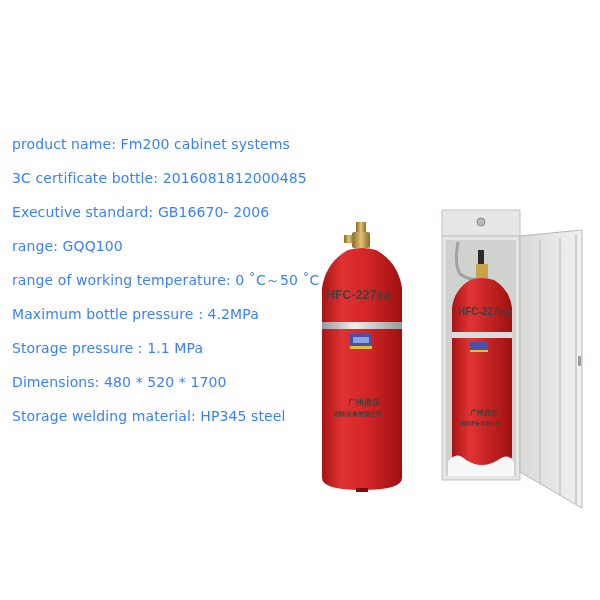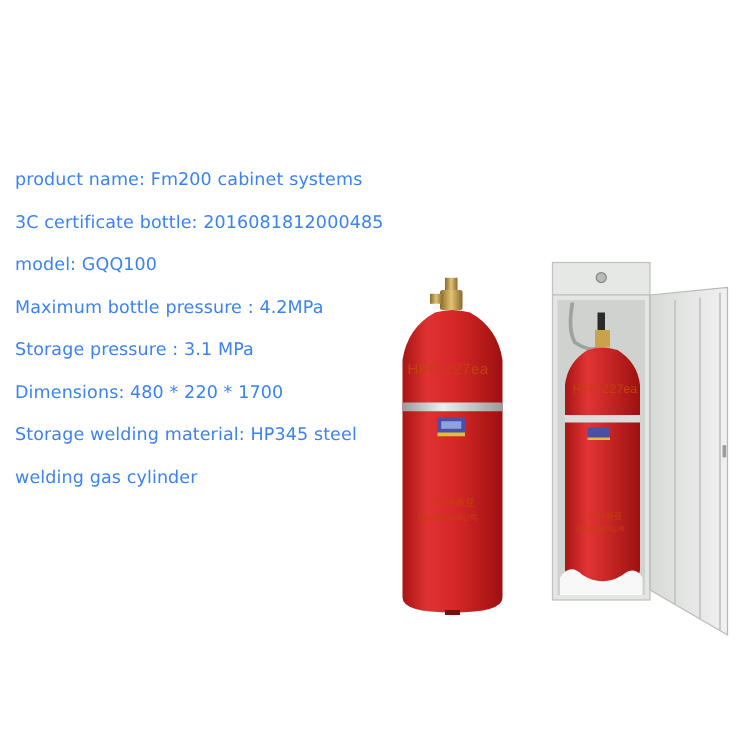--- a/index.html
+++ b/index.html
@@ -3,34 +3,35 @@
   <meta charset="utf-8">
   <style>
     html, body { margin:0; padding:0; }
     body { width:600px; height:600px; background:#ffffff; position:relative; overflow:hidden;
            font-family:"DejaVu Sans", sans-serif; }
     .specs { position:absolute; left:12px; top:134px; width:320px; }
     .spec { color:#3b82f6; font-size:14px; line-height:20px; height:20px; margin:0 0 14px 0;
             white-space:nowrap; letter-spacing:0.1px; }
     .cyl-wrap { position:absolute; left:318px; top:222px; width:88px; height:272px; }
     .cab-wrap { position:absolute; left:436px; top:204px; width:150px; height:306px; }
-    .overlay-text { position:absolute; color:#c2410c; font-family:"Liberation Sans", sans-serif; font-weight:normal; }
+    .overlay-text { position:absolute; color:#404040; font-family:"Liberation Sans", sans-serif; font-weight:bold; }
   </style>
 </head>
 <body>
 
 <div class="specs">
   <div class="spec">product name: Fm200 cabinet systems</div>
   <div class="spec">3C certificate bottle: 2016081812000485</div>
-  <div class="spec">model: GQQ100</div>
+  <div class="spec">Executive standard: GB16670- 2006</div>
+  <div class="spec">range: GQQ100</div>
+  <div class="spec">range of working temperature: 0 ˚C～50 ˚C</div>
   <div class="spec">Maximum bottle pressure :  4.2MPa</div>
-  <div class="spec">Storage pressure : 3.1 MPa</div>
-  <div class="spec">Dimensions:  480 * 220 * 1700</div>
+  <div class="spec">Storage pressure : 1.1 MPa</div>
+  <div class="spec">Dimensions:  480 * 520 * 1700</div>
   <div class="spec">Storage welding material:  HP345 steel</div>
-  <div class="spec">welding gas cylinder</div>
 </div>
 
 <div class="cyl-wrap">
   <svg width="88" height="272" viewBox="0 0 88 272">
     <defs>
       <linearGradient id="redBody" x1="0" x2="1" y1="0" y2="0">
         <stop offset="0" stop-color="#a81414"></stop>
         <stop offset="0.25" stop-color="#e03232"></stop>
         <stop offset="0.55" stop-color="#d42626"></stop>
         <stop offset="1" stop-color="#9e1010"></stop>

